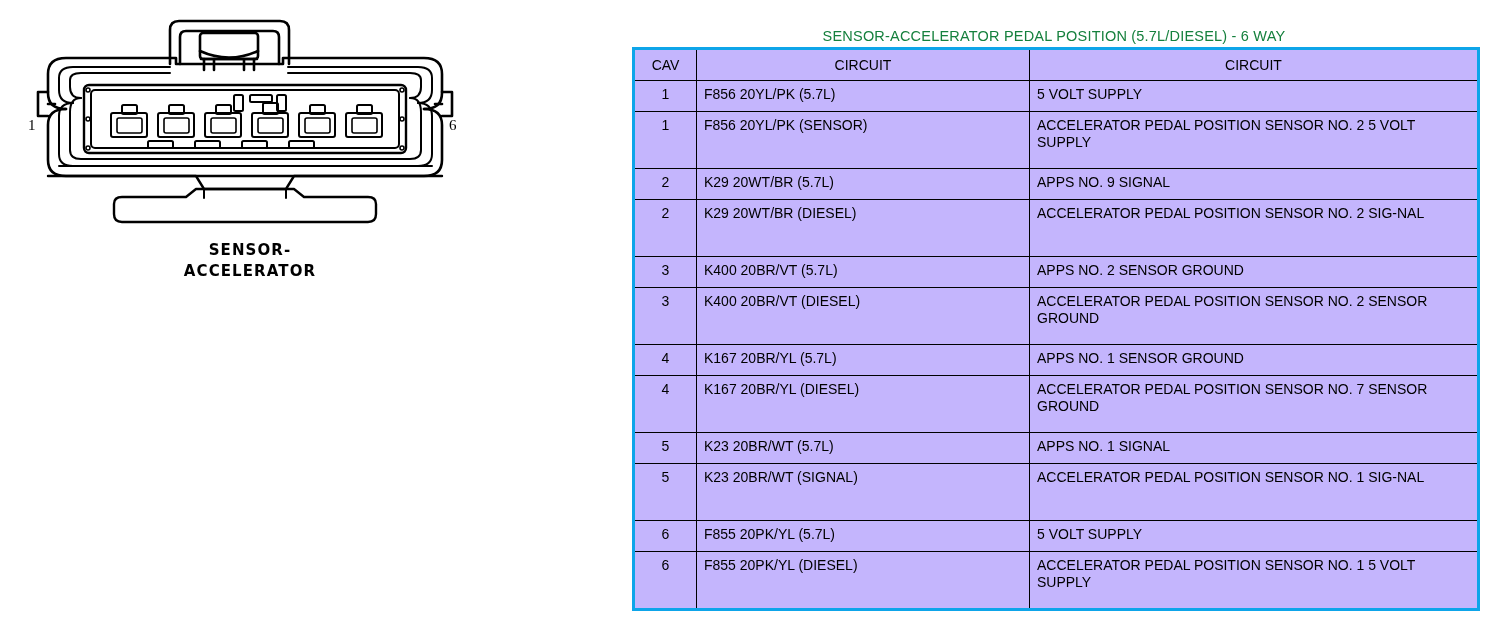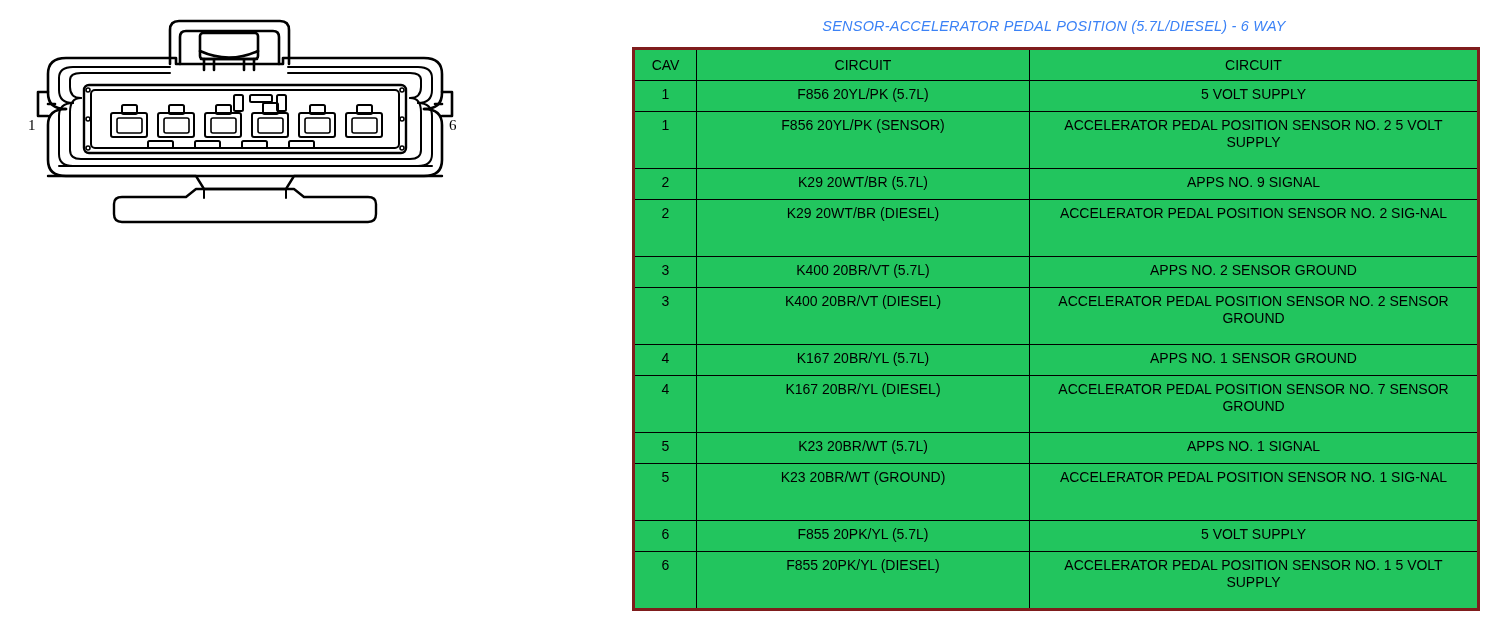--- a/index.html
+++ b/index.html
@@ -19,35 +19,35 @@
 
   .caption{position:absolute;left:20px;top:240px;width:460px;text-align:center;}
   .caption div{
       font-family:"DejaVu Sans",sans-serif;
       font-weight:bold;font-size:15px;letter-spacing:1.1px;
       line-height:21px;color:#000;white-space:nowrap;}
 
   
   #table-panel{position:absolute;left:630px;top:0;width:860px;height:642px;}
 
-  #table-title{position:absolute;left:0;top:18px;width:848px;text-align:center;
+  #table-title{position:absolute;left:0;top:28px;width:848px;text-align:center;
       font-size:14.5px;letter-spacing:.2px;white-space:nowrap;
-      font-family:"Liberation Sans",sans-serif;color:#3b82f6;font-style:italic;}
+      font-family:"Liberation Sans",sans-serif;color:#15803d;}
 
   #pinout-table{position:absolute;left:2px;top:47px;width:845px;
       border-collapse:collapse;table-layout:fixed;
-      border:3px solid #7f1d1d;background:#22c55e;}
+      border:3px solid #0ea5e9;background:#c4b5fd;}
   #pinout-table col.c-cav{width:63px;}
   #pinout-table col.c-cir{width:333px;}
   #pinout-table col.c-fun{width:449px;}
 
   #pinout-table th,#pinout-table td{
       border:1.6px solid #000;
       font-size:14px;font-family:"Liberation Sans",sans-serif;
-      color:#000;vertical-align:top;padding:5px 7px 4px 7px;line-height:17px;text-align:center;}
+      color:#000;vertical-align:top;padding:5px 7px 4px 7px;line-height:17px;}
   #pinout-table th{text-align:center;font-weight:normal;height:22px;
       vertical-align:middle;padding-top:4px;}
   #pinout-table td.cav{text-align:center;}
   #pinout-table tr.h1 td{height:21px;}
   #pinout-table tr.h2 td{height:47px;}
 </style>
 </head>
 <body>
 
 <div id="connector-panel">
@@ -162,20 +162,22 @@
         <path d="M96 196 Q96 189 104 189 L168 189 L178 181 L276 181 L286 189 L350 189
                  Q358 189 358 196 L358 206 Q358 214 350 214 L104 214 Q96 214 96 206 Z" stroke-width="2.4"></path>
       </g>
     </svg>
   </div>
 
   <div class="pin-num" id="pin-left">1</div>
   <div class="pin-num" id="pin-right">6</div>
 
   <div class="caption">
+    <div>SENSOR-</div>
+    <div>ACCELERATOR</div>
   </div>
 </div>
 
 <div id="table-panel">
 
   <div id="table-title">SENSOR-ACCELERATOR PEDAL POSITION (5.7L/DIESEL) - 6 WAY</div>
 
   <table id="pinout-table">
     <colgroup>
       <col class="c-cav">
@@ -230,21 +232,21 @@
           <td>K167 20BR/YL (DIESEL)</td>
           <td>ACCELERATOR PEDAL POSITION SENSOR NO. 7 SENSOR GROUND</td>
         </tr>
         <tr class="h1">
           <td class="cav">5</td>
           <td>K23 20BR/WT (5.7L)</td>
           <td>APPS NO. 1 SIGNAL</td>
         </tr>
         <tr class="h2">
           <td class="cav">5</td>
-          <td>K23 20BR/WT (GROUND)</td>
+          <td>K23 20BR/WT (SIGNAL)</td>
           <td>ACCELERATOR PEDAL POSITION SENSOR NO. 1 SIG-NAL</td>
         </tr>
         <tr class="h1">
           <td class="cav">6</td>
           <td>F855 20PK/YL (5.7L)</td>
           <td>5 VOLT SUPPLY</td>
         </tr>
         <tr class="h2">
           <td class="cav">6</td>
           <td>F855 20PK/YL (DIESEL)</td>

